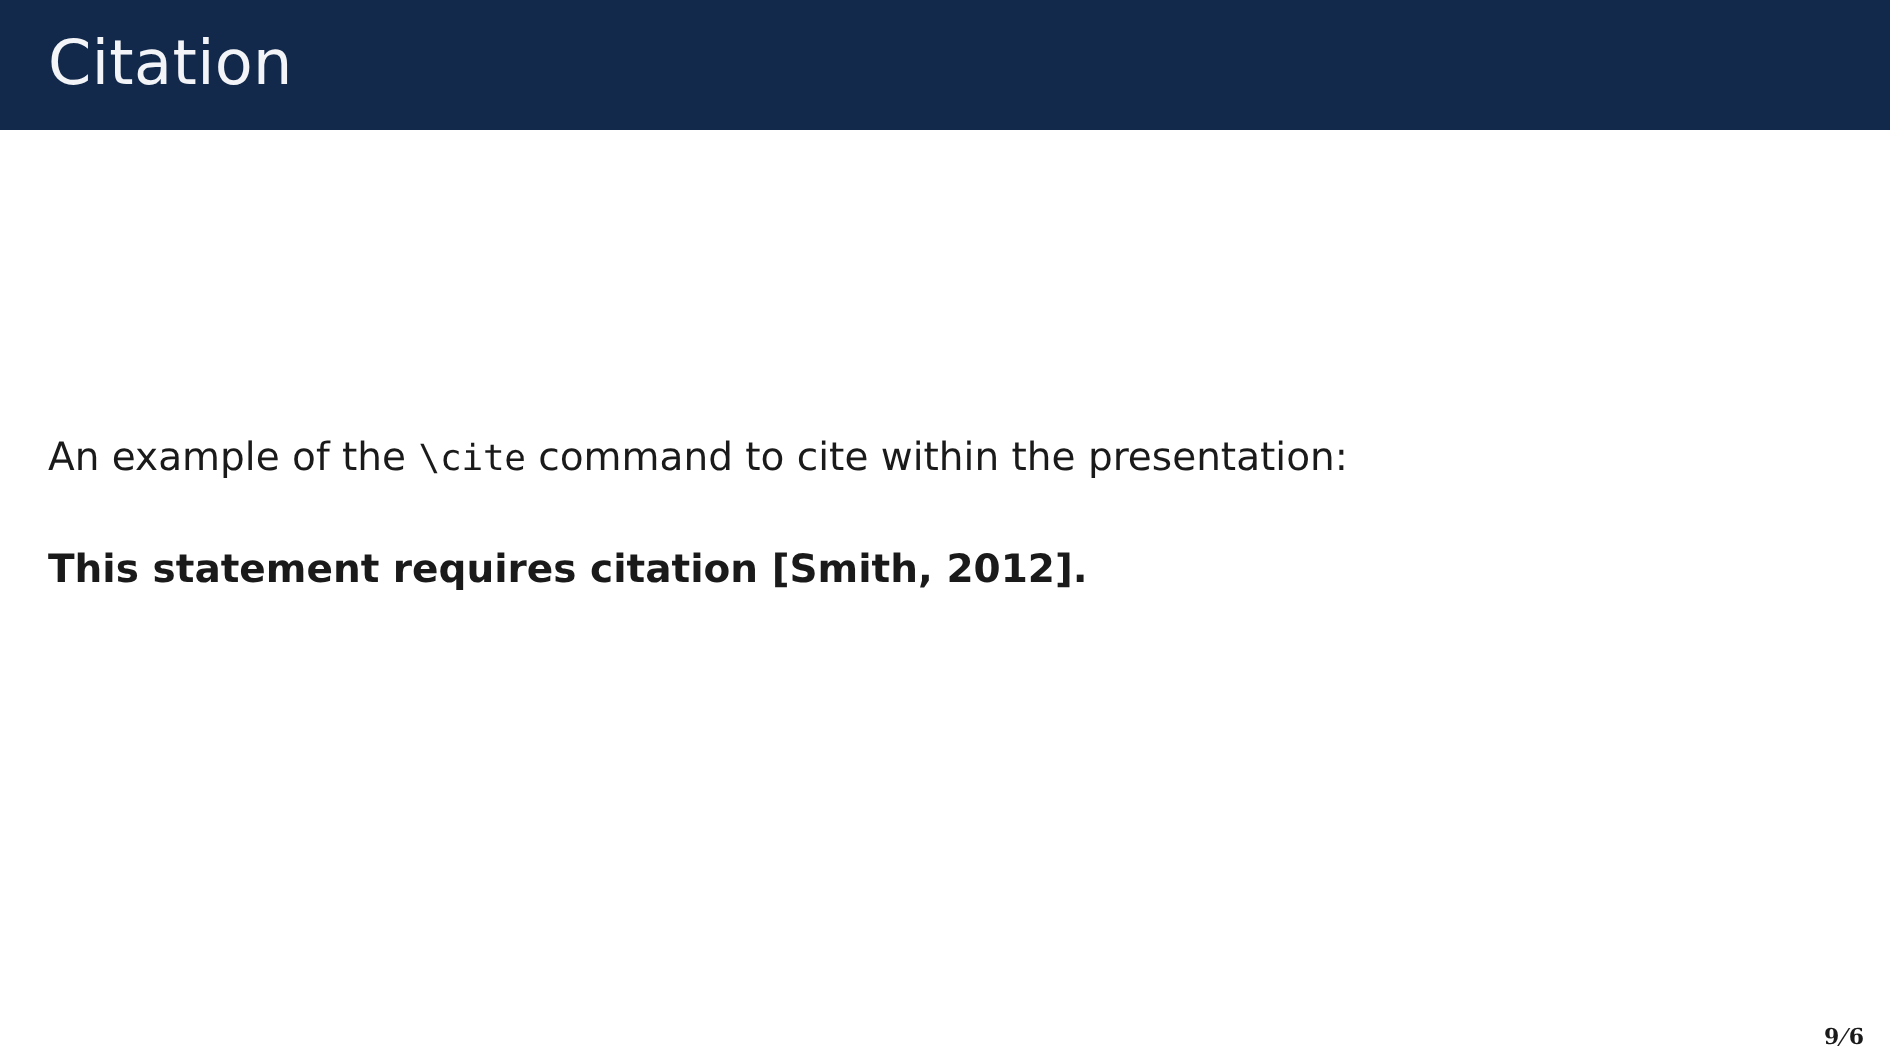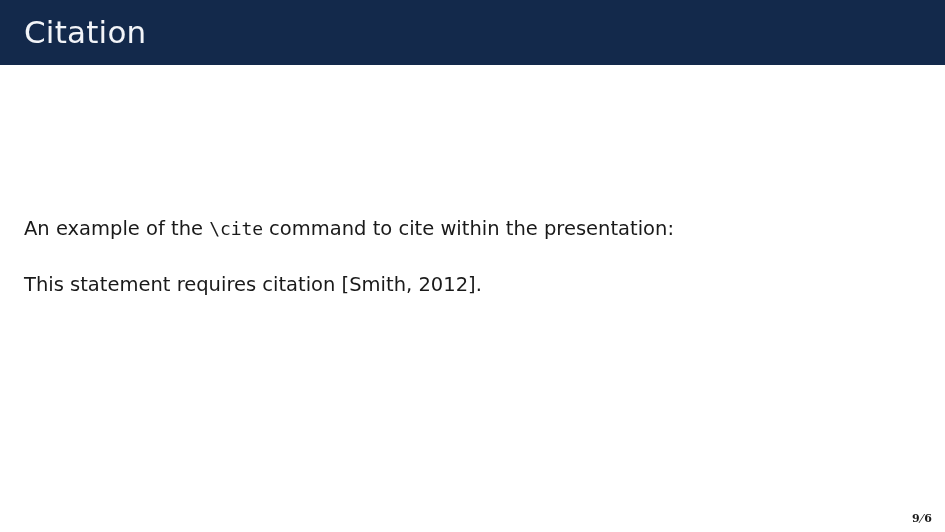--- a/index.html
+++ b/index.html
@@ -52,21 +52,21 @@
     left: 24px;
     font-family: "DejaVu Sans", sans-serif;
     font-size: 19.5px;
     font-weight: 400;
     color: #1a1a1a;
     line-height: 1.25;
     white-space: nowrap;
     text-align: center;
   }
   .para-1 { top: 152px; }
-  .para-2 { top: 208px; }
+  .para-2 { top: 208px; font-weight: bold; }
   .mono {
     font-family: "DejaVu Sans Mono", monospace;
     font-size: 18px;
     letter-spacing: -0.1px;
   }
   .footer {
     position: absolute;
     left: 0;
     bottom: 0;
     width: 945px;

